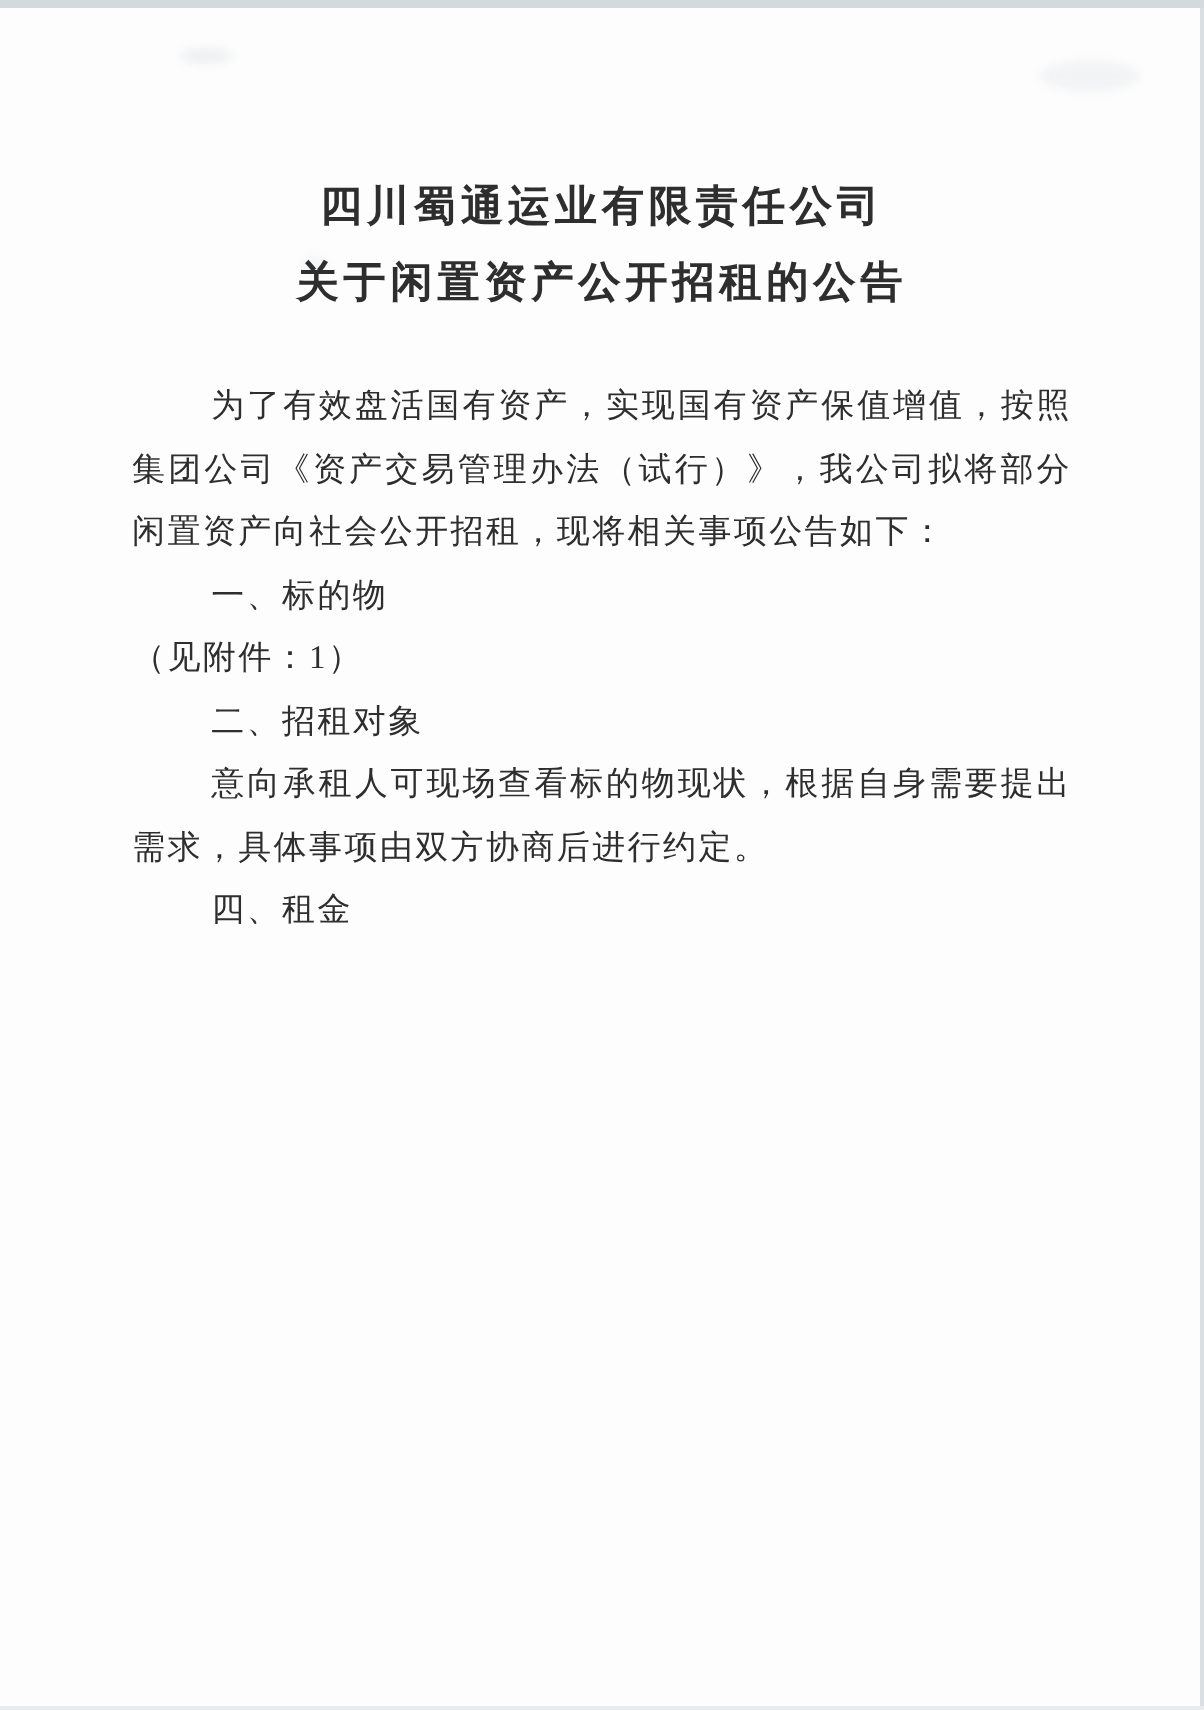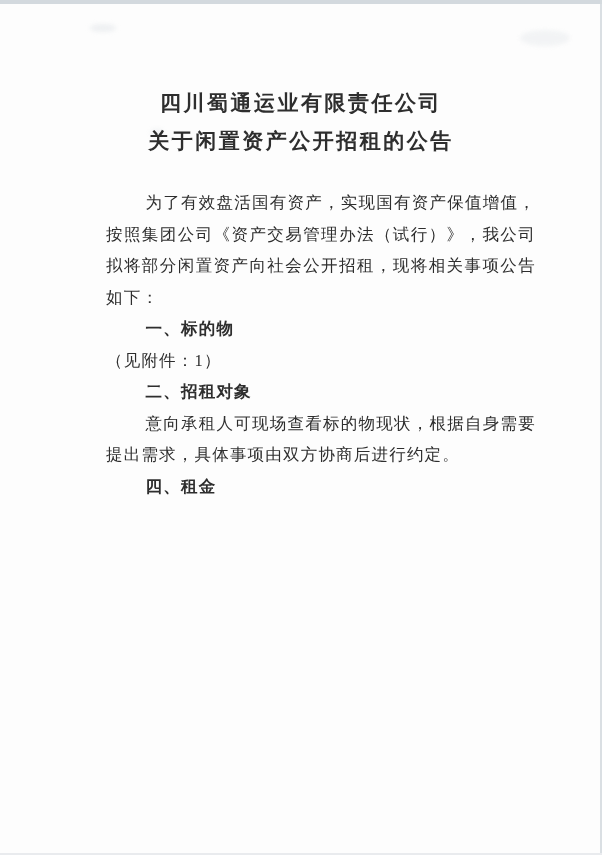--- a/index.html
+++ b/index.html
@@ -54,25 +54,24 @@
     letter-spacing: 2.5px;
     margin: 0;
   }
   .body-block {
     margin-top: 27px;
     font-size: 16.5px;
     line-height: 31.5px;
     letter-spacing: 1.2px;
     text-align: justify;
     text-justify: inter-ideograph;
-    margin-left: 40px;
   }
   .body-block p { margin: 0; }
   .para    { text-indent: 2.4em; }
-  .heading { text-indent: 2.4em; font-weight: bold; }
+  .heading { text-indent: 2.4em; font-weight: normal; }
   .plain   { text-indent: 0; font-family: Liberation Serif, serif; }
 </style>
 </head>
 <body>
 
 <div class="doc-page">
   <div class="edge-top"></div>
   <div class="edge-right"></div>
   <div class="edge-bottom"></div>
   <div class="smudge s1"></div>

